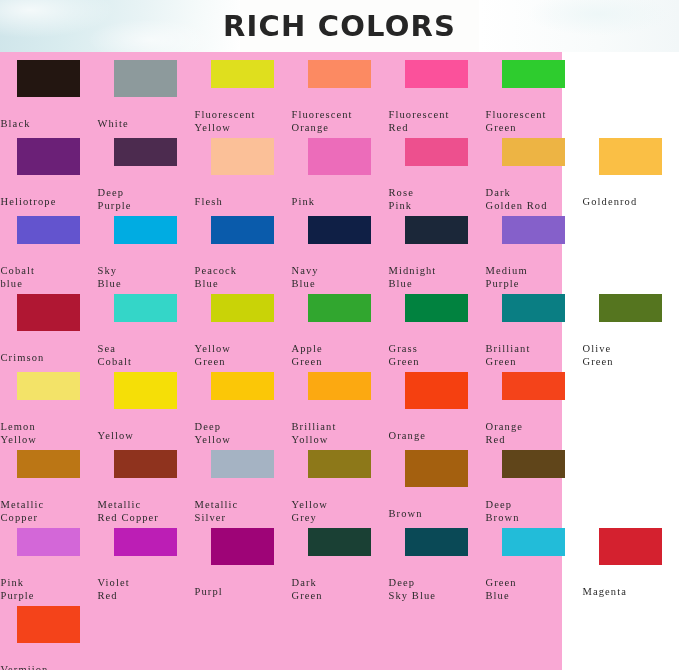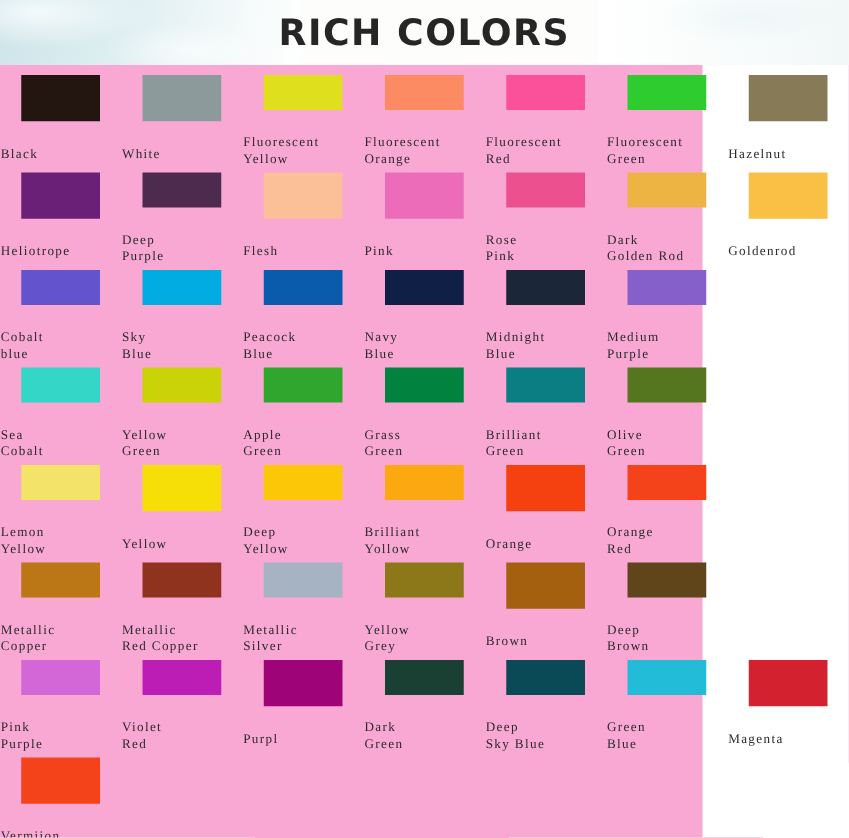--- a/index.html
+++ b/index.html
@@ -143,24 +143,20 @@
         <div class="cell">
           <div class="swatch" style="background: rgb(251, 81, 155);"></div>
           <div class="label">Fluorescent
 Red</div>
         </div>
         <div class="cell">
           <div class="swatch" style="background: rgb(46, 204, 46);"></div>
           <div class="label">Fluorescent
 Green</div>
         </div>
-        <div class="cell">
-          <div class="swatch" style="background: rgb(135, 122, 86);"></div>
-          <div class="label">Hazelnut</div>
-        </div>
       </div>
       <div class="row">
         <div class="cell">
           <div class="swatch" style="background: rgb(107, 32, 119);"></div>
           <div class="label">Heliotrope</div>
         </div>
         <div class="cell">
           <div class="swatch" style="background: rgb(76, 43, 79);"></div>
           <div class="label">Deep
 Purple</div>
@@ -215,20 +211,24 @@
 Blue</div>
         </div>
         <div class="cell">
           <div class="swatch" style="background: rgb(133, 96, 202);"></div>
           <div class="label">Medium
 Purple</div>
         </div>
       </div>
       <div class="row">
         <div class="cell">
+          <div class="swatch" style="background: rgb(176, 23, 51);"></div>
+          <div class="label">Crimson</div>
+        </div>
+        <div class="cell">
           <div class="swatch" style="background: rgb(52, 214, 200);"></div>
           <div class="label">Sea
 Cobalt</div>
         </div>
         <div class="cell">
           <div class="swatch" style="background: rgb(201, 211, 7);"></div>
           <div class="label">Yellow
 Green</div>
         </div>
         <div class="cell">

